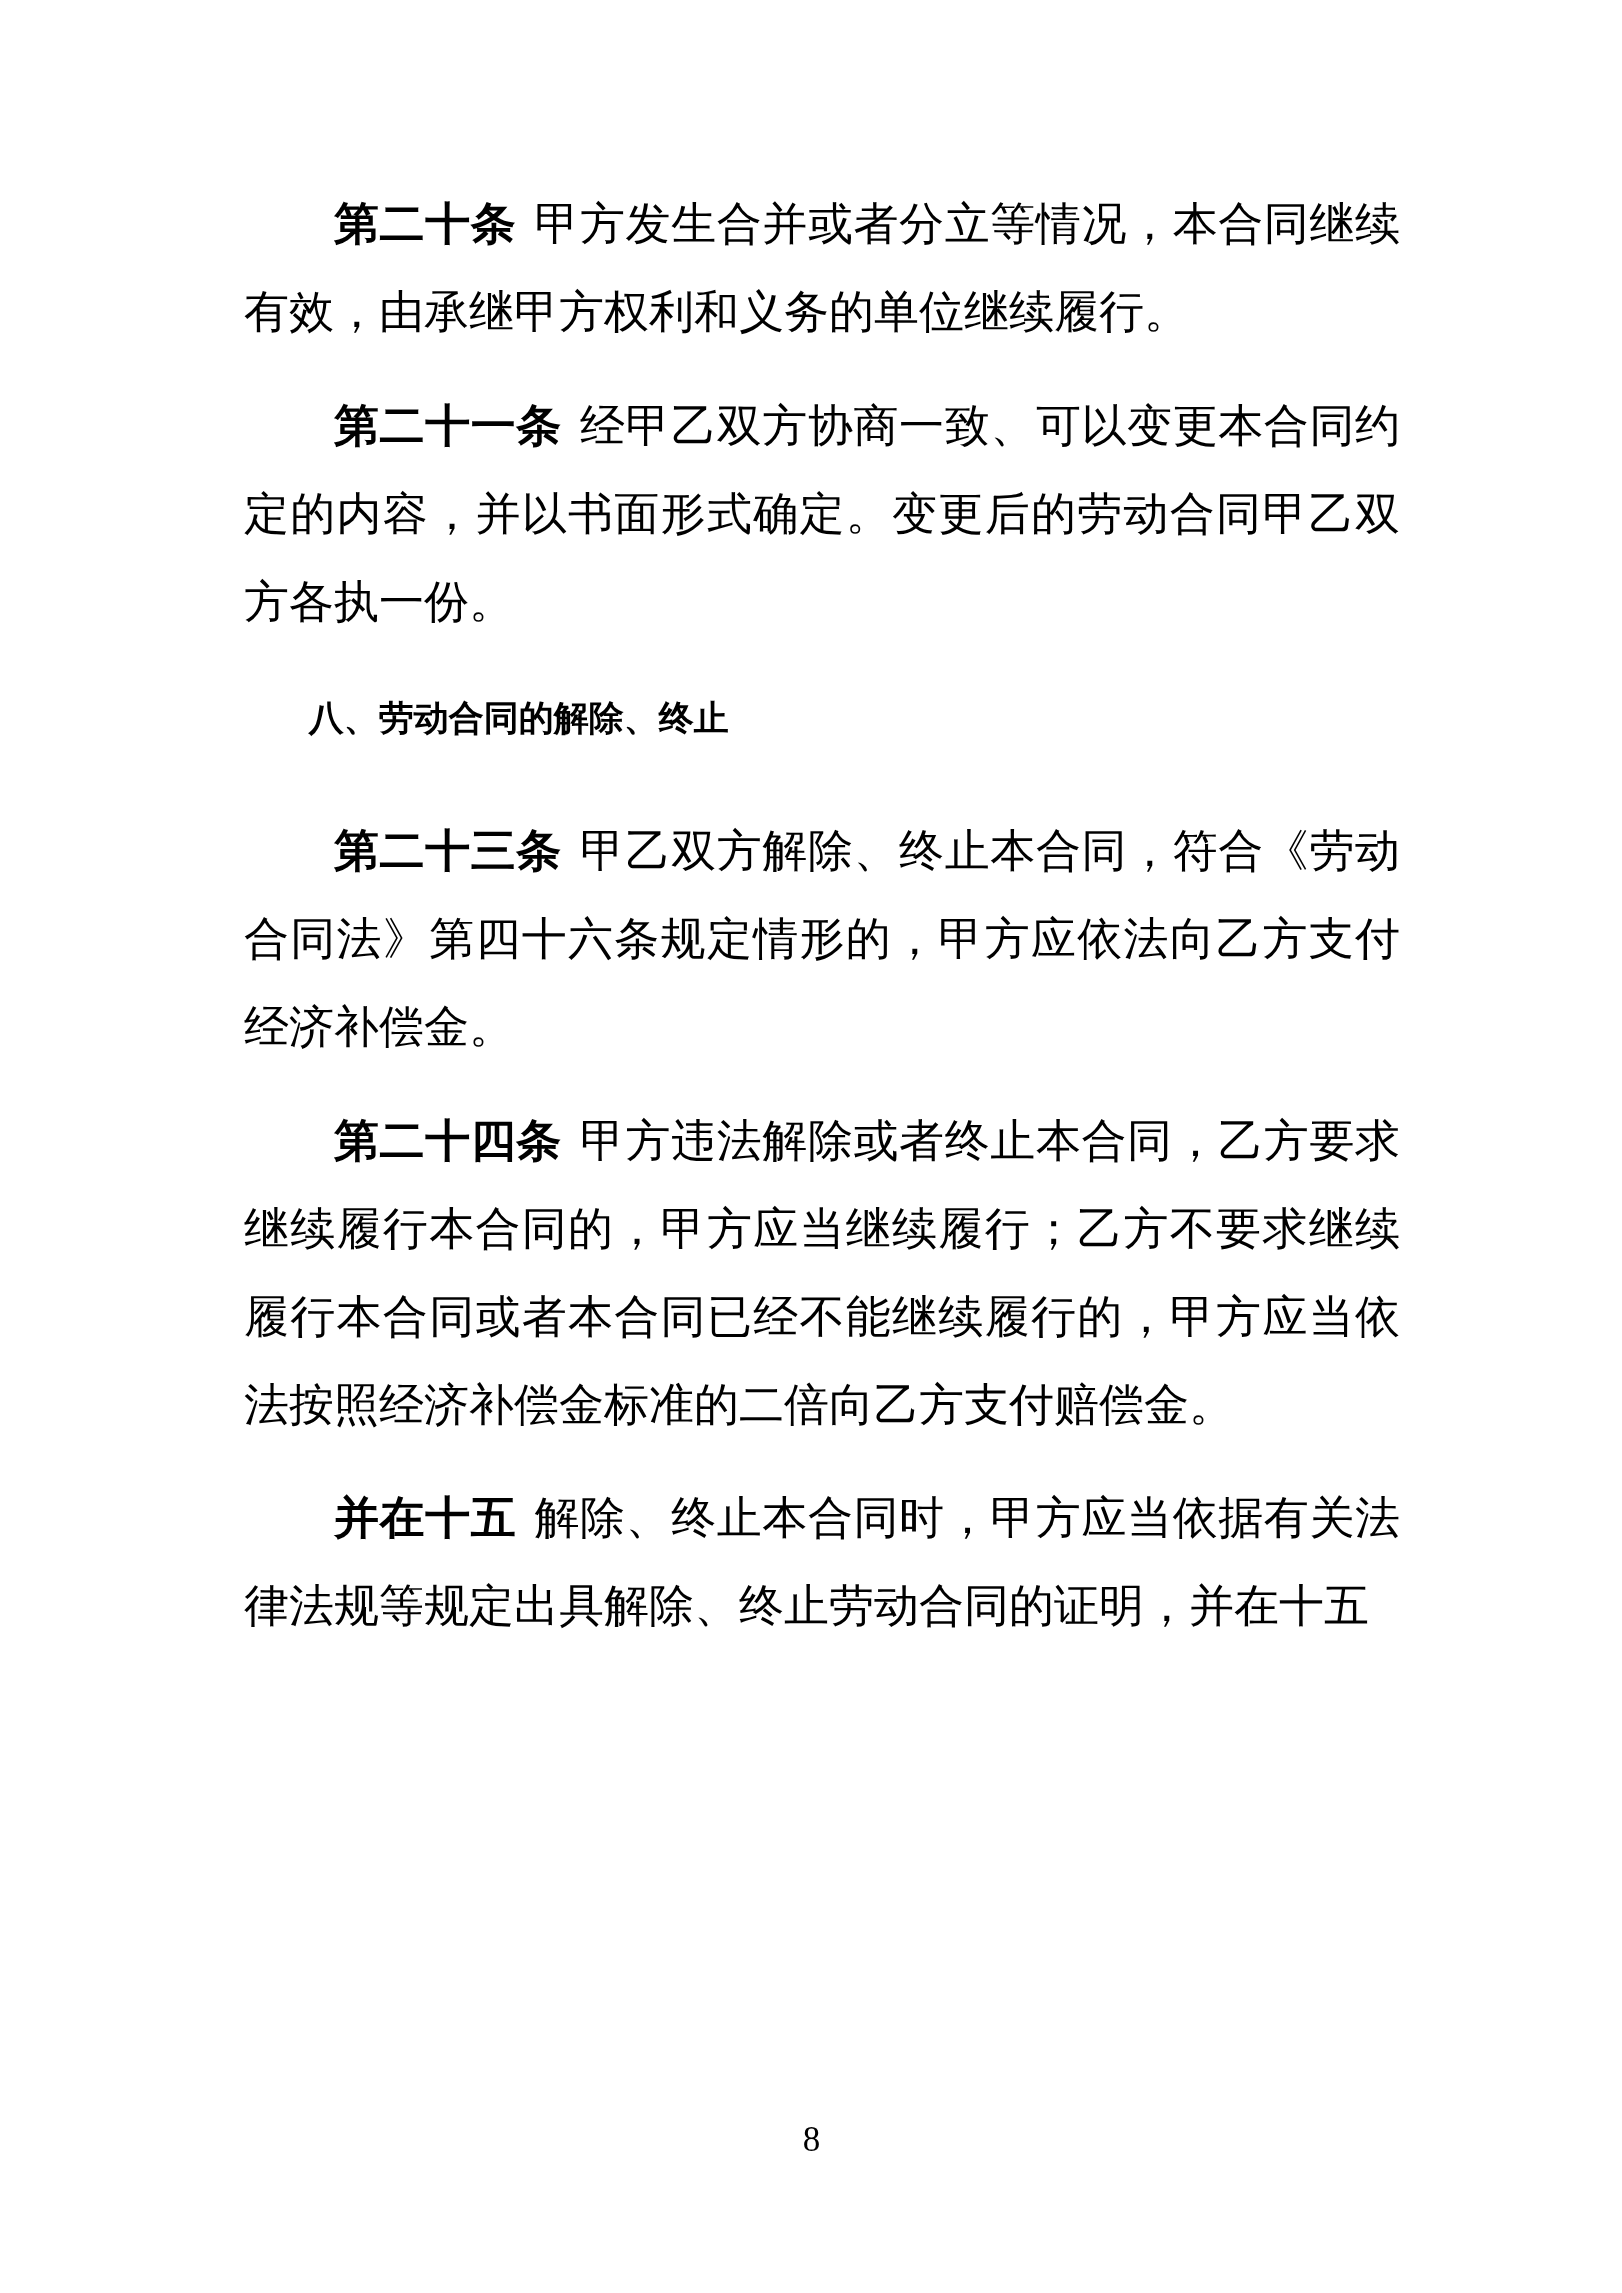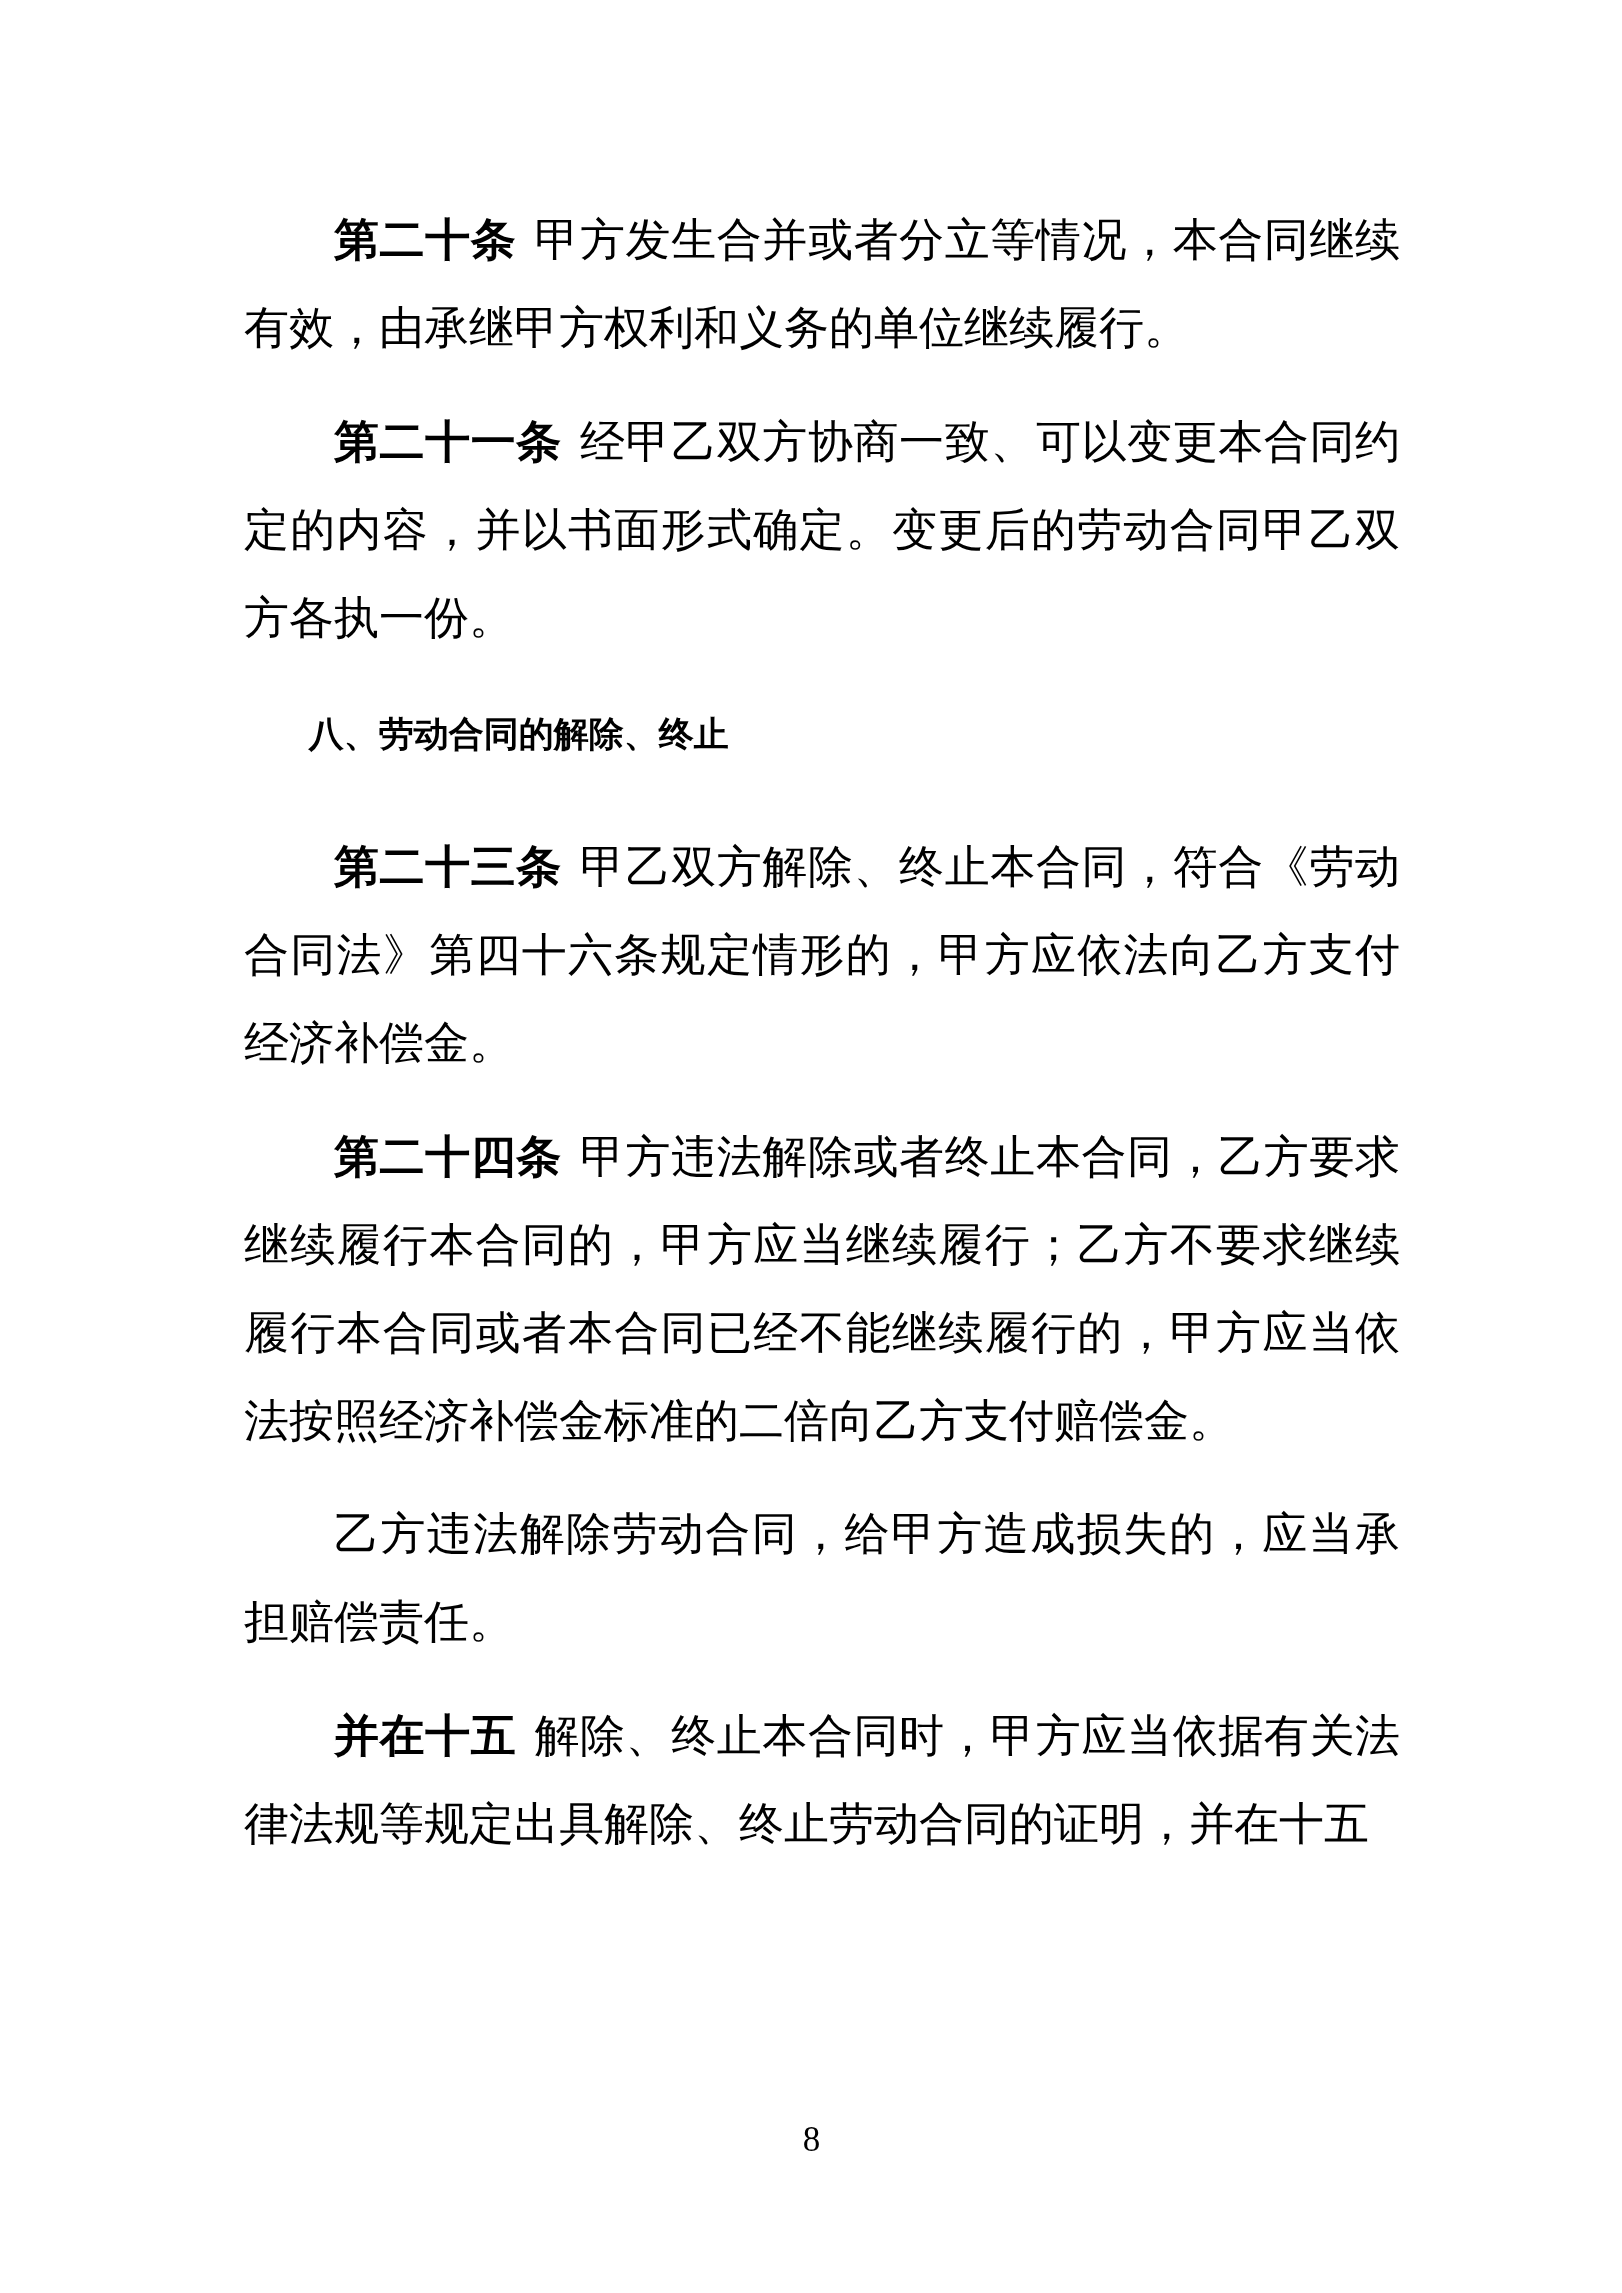--- a/index.html
+++ b/index.html
@@ -12,21 +12,21 @@
     width: 1623px;
     height: 2294px;
     background: #ffffff;
     color: #000000;
     font-family: "Liberation Serif", "DejaVu Serif", serif;
     overflow: hidden;
     box-sizing: border-box;
   }
   .content {
     position: absolute;
-    top: 196px;
+    top: 180px;
     left: 244px;
     width: 1156px;
   }
   .para {
     margin: 0 0 25.5px 0;
     font-size: 45px;
     line-height: 88px;
     text-align: justify;
     text-indent: 2em;
     letter-spacing: 0;
@@ -64,21 +64,20 @@
 
     <p class="para"><span class="clause-label">第二十一条</span><span>经甲乙双方协商一致、可以变更本合同约定的内容，并以书面形式确定。变更后的劳动合同甲乙双方各执一份。</span></p>
 
     <h2 class="section-heading">八、劳动合同的解除、终止</h2>
 
 
     <p class="para"><span class="clause-label">第二十三条</span><span>甲乙双方解除、终止本合同，符合《劳动合同法》第四十六条规定情形的，甲方应依法向乙方支付经济补偿金。</span></p>
 
     <p class="para"><span class="clause-label">第二十四条</span><span>甲方违法解除或者终止本合同，乙方要求继续履行本合同的，甲方应当继续履行；乙方不要求继续履行本合同或者本合同已经不能继续履行的，甲方应当依法按照经济补偿金标准的二倍向乙方支付赔偿金。</span></p>
 
-    <p class="para"><span>乙方违法解除劳动合同，给甲方造成损失的，应当承担赔偿责任。</span></p>
 
     <p class="para"><span class="clause-label">并在十五</span><span>解除、终止本合同时，甲方应当依据有关法律法规等规定出具解除、终止劳动合同的证明，并在十五</span></p>
 
   </div>
 
   <div class="footer">
     <span>8</span>
   </div>
 </div>
 

